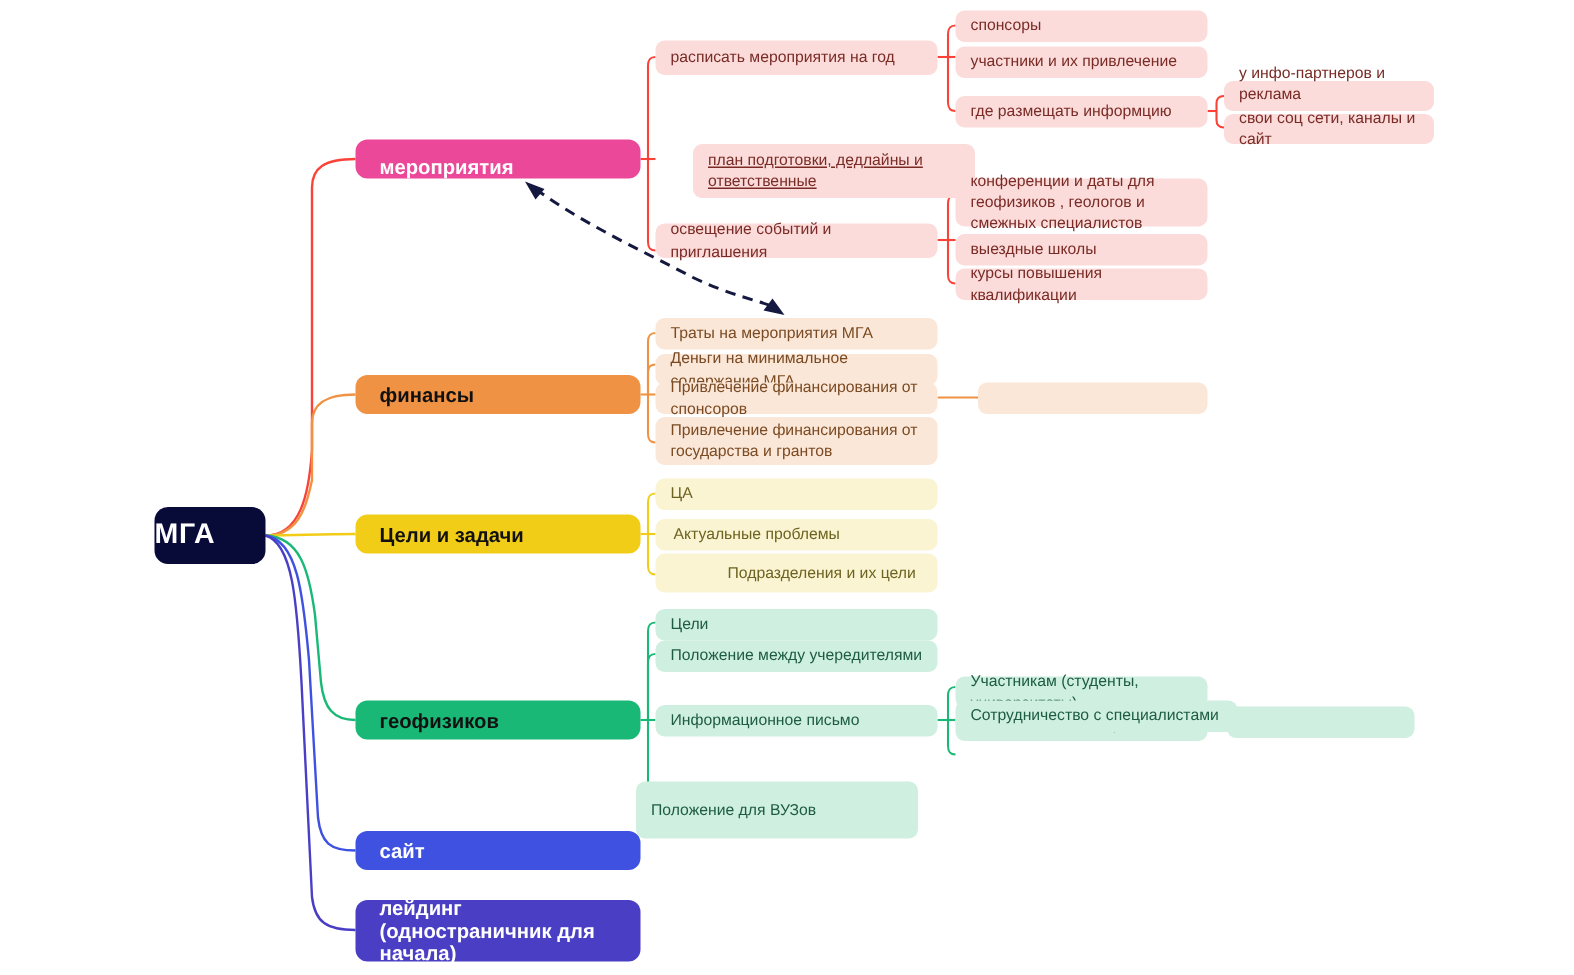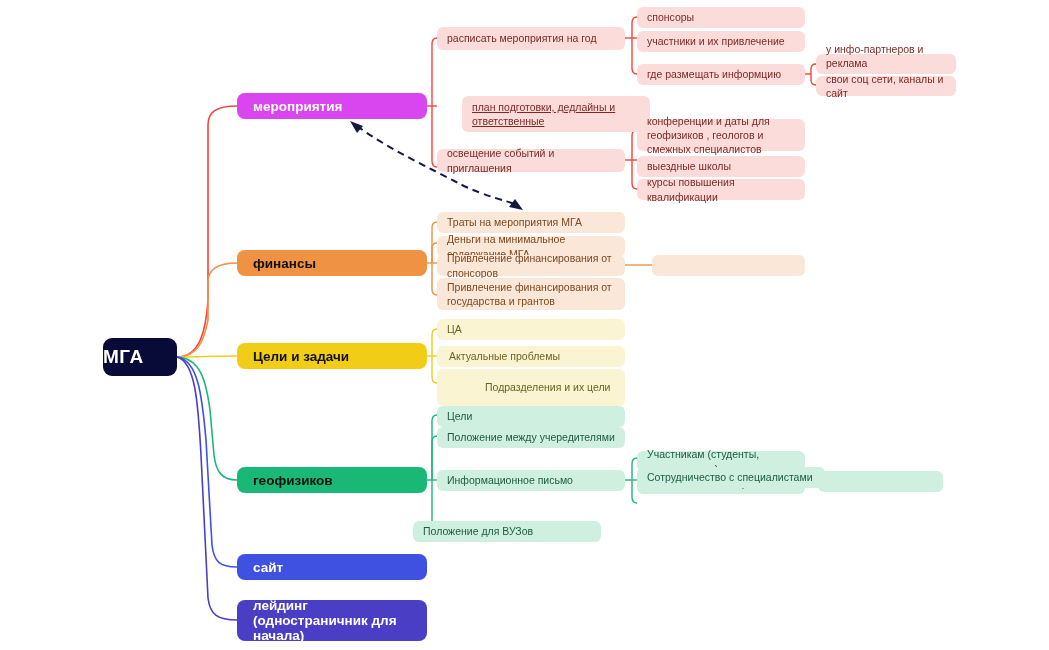--- a/index.html
+++ b/index.html
@@ -131,21 +131,21 @@
       <path d="M357 126 C 390 150 430 168 462 185 C 487 197 505 200 517 205" fill="none" stroke="#15183f" stroke-width="2" stroke-dasharray="7 5"></path>
       <path d="M350 121 L 363 126 L 357 133 Z" fill="#15183f"></path>
       <path d="M523 210 L 509 207 L 515 199 Z" fill="#15183f"></path>
     </g>
   </svg>
 
   <div class="node root" style="left:103px;top:338px;width:74px;height:38px;">
     <span>МГА</span>
   </div>
 
-  <div class="node branch on-dark" style="left:237px;top:93px;width:190px;height:26px;background:#d946ef;">
+  <div class="node branch on-dark" style="left:237px;top:93px;width:190px;height:26px;background:#ec4899;align-items:flex-end;">
     <span>мероприятия</span>
   </div>
 
   <div class="node leaf c-red" style="left:437px;top:27px;width:188px;height:23px;">
     <span>расписать мероприятия на год</span>
   </div>
   <div class="node leaf c-red" style="left:462px;top:96px;width:188px;height:36px;text-decoration:underline;">
     <span>план подготовки, дедлайны и ответственные</span>
   </div>
   <div class="node leaf c-red" style="left:437px;top:149px;width:188px;height:23px;">
@@ -201,37 +201,37 @@
 
   <div class="node branch" style="left:237px;top:343px;width:190px;height:26px;background:#f2cd17;">
     <span>Цели и задачи</span>
   </div>
   <div class="node leaf c-yellow" style="left:437px;top:319px;width:188px;height:21px;">
     <span>ЦА</span>
   </div>
   <div class="node leaf c-yellow" style="left:437px;top:346px;width:188px;height:21px;padding-left:12px;">
     <span>Актуальные проблемы</span>
   </div>
-  <div class="node leaf c-yellow" style="left:437px;top:369px;width:188px;height:37px;padding-left:48px;">
+  <div class="node leaf c-yellow" style="left:437px;top:369px;width:188px;height:26px;padding-left:48px;">
     <span>Подразделения и их цели</span>
   </div>
 
   <div class="node branch" style="left:237px;top:467px;width:190px;height:26px;background:#19b877;">
     <span>геофизиков</span>
   </div>
   <div class="node leaf c-green" style="left:437px;top:406px;width:188px;height:21px;">
     <span>Цели</span>
   </div>
   <div class="node leaf c-green" style="left:437px;top:427px;width:188px;height:21px;">
     <span>Положение между учередителями</span>
   </div>
   <div class="node leaf c-green" style="left:437px;top:470px;width:188px;height:21px;">
     <span>Информационное письмо</span>
   </div>
-  <div class="node leaf c-green" style="left:413px;top:521px;width:188px;height:21px;">
+  <div class="node leaf c-green" style="left:424px;top:521px;width:188px;height:38px;">
     <span>Положение для ВУЗов</span>
   </div>
 
   <div class="node leaf c-green" style="left:637px;top:451px;width:168px;height:21px;">
     <span>Участникам (студенты, университеты)</span>
   </div>
   <div class="node leaf c-green" style="left:637px;top:473px;width:168px;height:21px;">
     <span>Возможным спонсорам</span>
   </div>
   <div class="node leaf c-green" style="left:818px;top:471px;width:125px;height:21px;">

